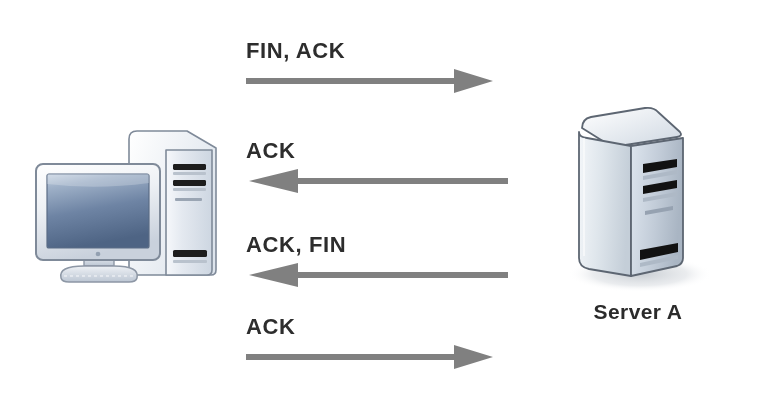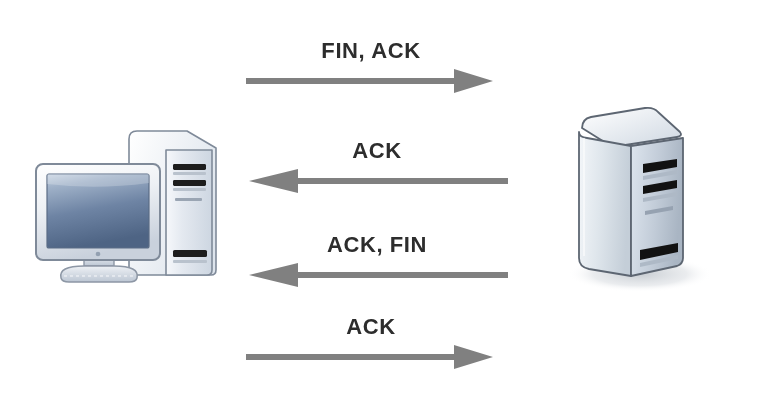--- a/index.html
+++ b/index.html
@@ -66,21 +66,21 @@
   
   .message {
     position: absolute;
     height: 56px;
   }
   .message-label {
     position: absolute;
     left: 0;
     width: 100%;
     top: 0;
-    text-align: center;
+    text-align: left;
     font-size: 22px;
     font-weight: bold;
     letter-spacing: 0.6px;
     color: #2d2d2d;
     white-space: nowrap;
     font-family: "Liberation Sans", sans-serif;
   }
   .message-arrow {
     position: absolute;
     left: 0;
@@ -194,20 +194,21 @@
         <path d="M95,86 l34,-6 v8 l-34,6 z" fill="#121212"></path>
         <path d="M95,98 l34,-6 v4 l-34,6 z" fill="#aeb9c6"></path>
         <path d="M97,111 l28,-5 v4 l-28,5 z" fill="#96a2b1"></path>
 
         <path d="M92,150 l38,-7 v9 l-38,8 z" fill="#121212"></path>
         <path d="M92,163 l38,-8 v4 l-38,8 z" fill="#aeb9c6"></path>
 
         <path d="M36,38 v118" stroke="#ffffff" stroke-width="2" opacity="0.55"></path>
       </svg>
     </div>
+    <div class="node-label">Server A</div>
   </div>
 
   <div class="message" id="message-1">
     <div class="message-label">FIN, ACK</div>
     <div class="message-arrow">
       <svg viewBox="0 0 250 26" width="250" height="26" preserveAspectRatio="none" xmlns="http://www.w3.org/2000/svg">
         <rect x="0" y="10" width="218" height="6" fill="#808080"></rect>
         <polygon points="208,1 247,13 208,25" fill="#808080"></polygon>
       </svg>
     </div>

